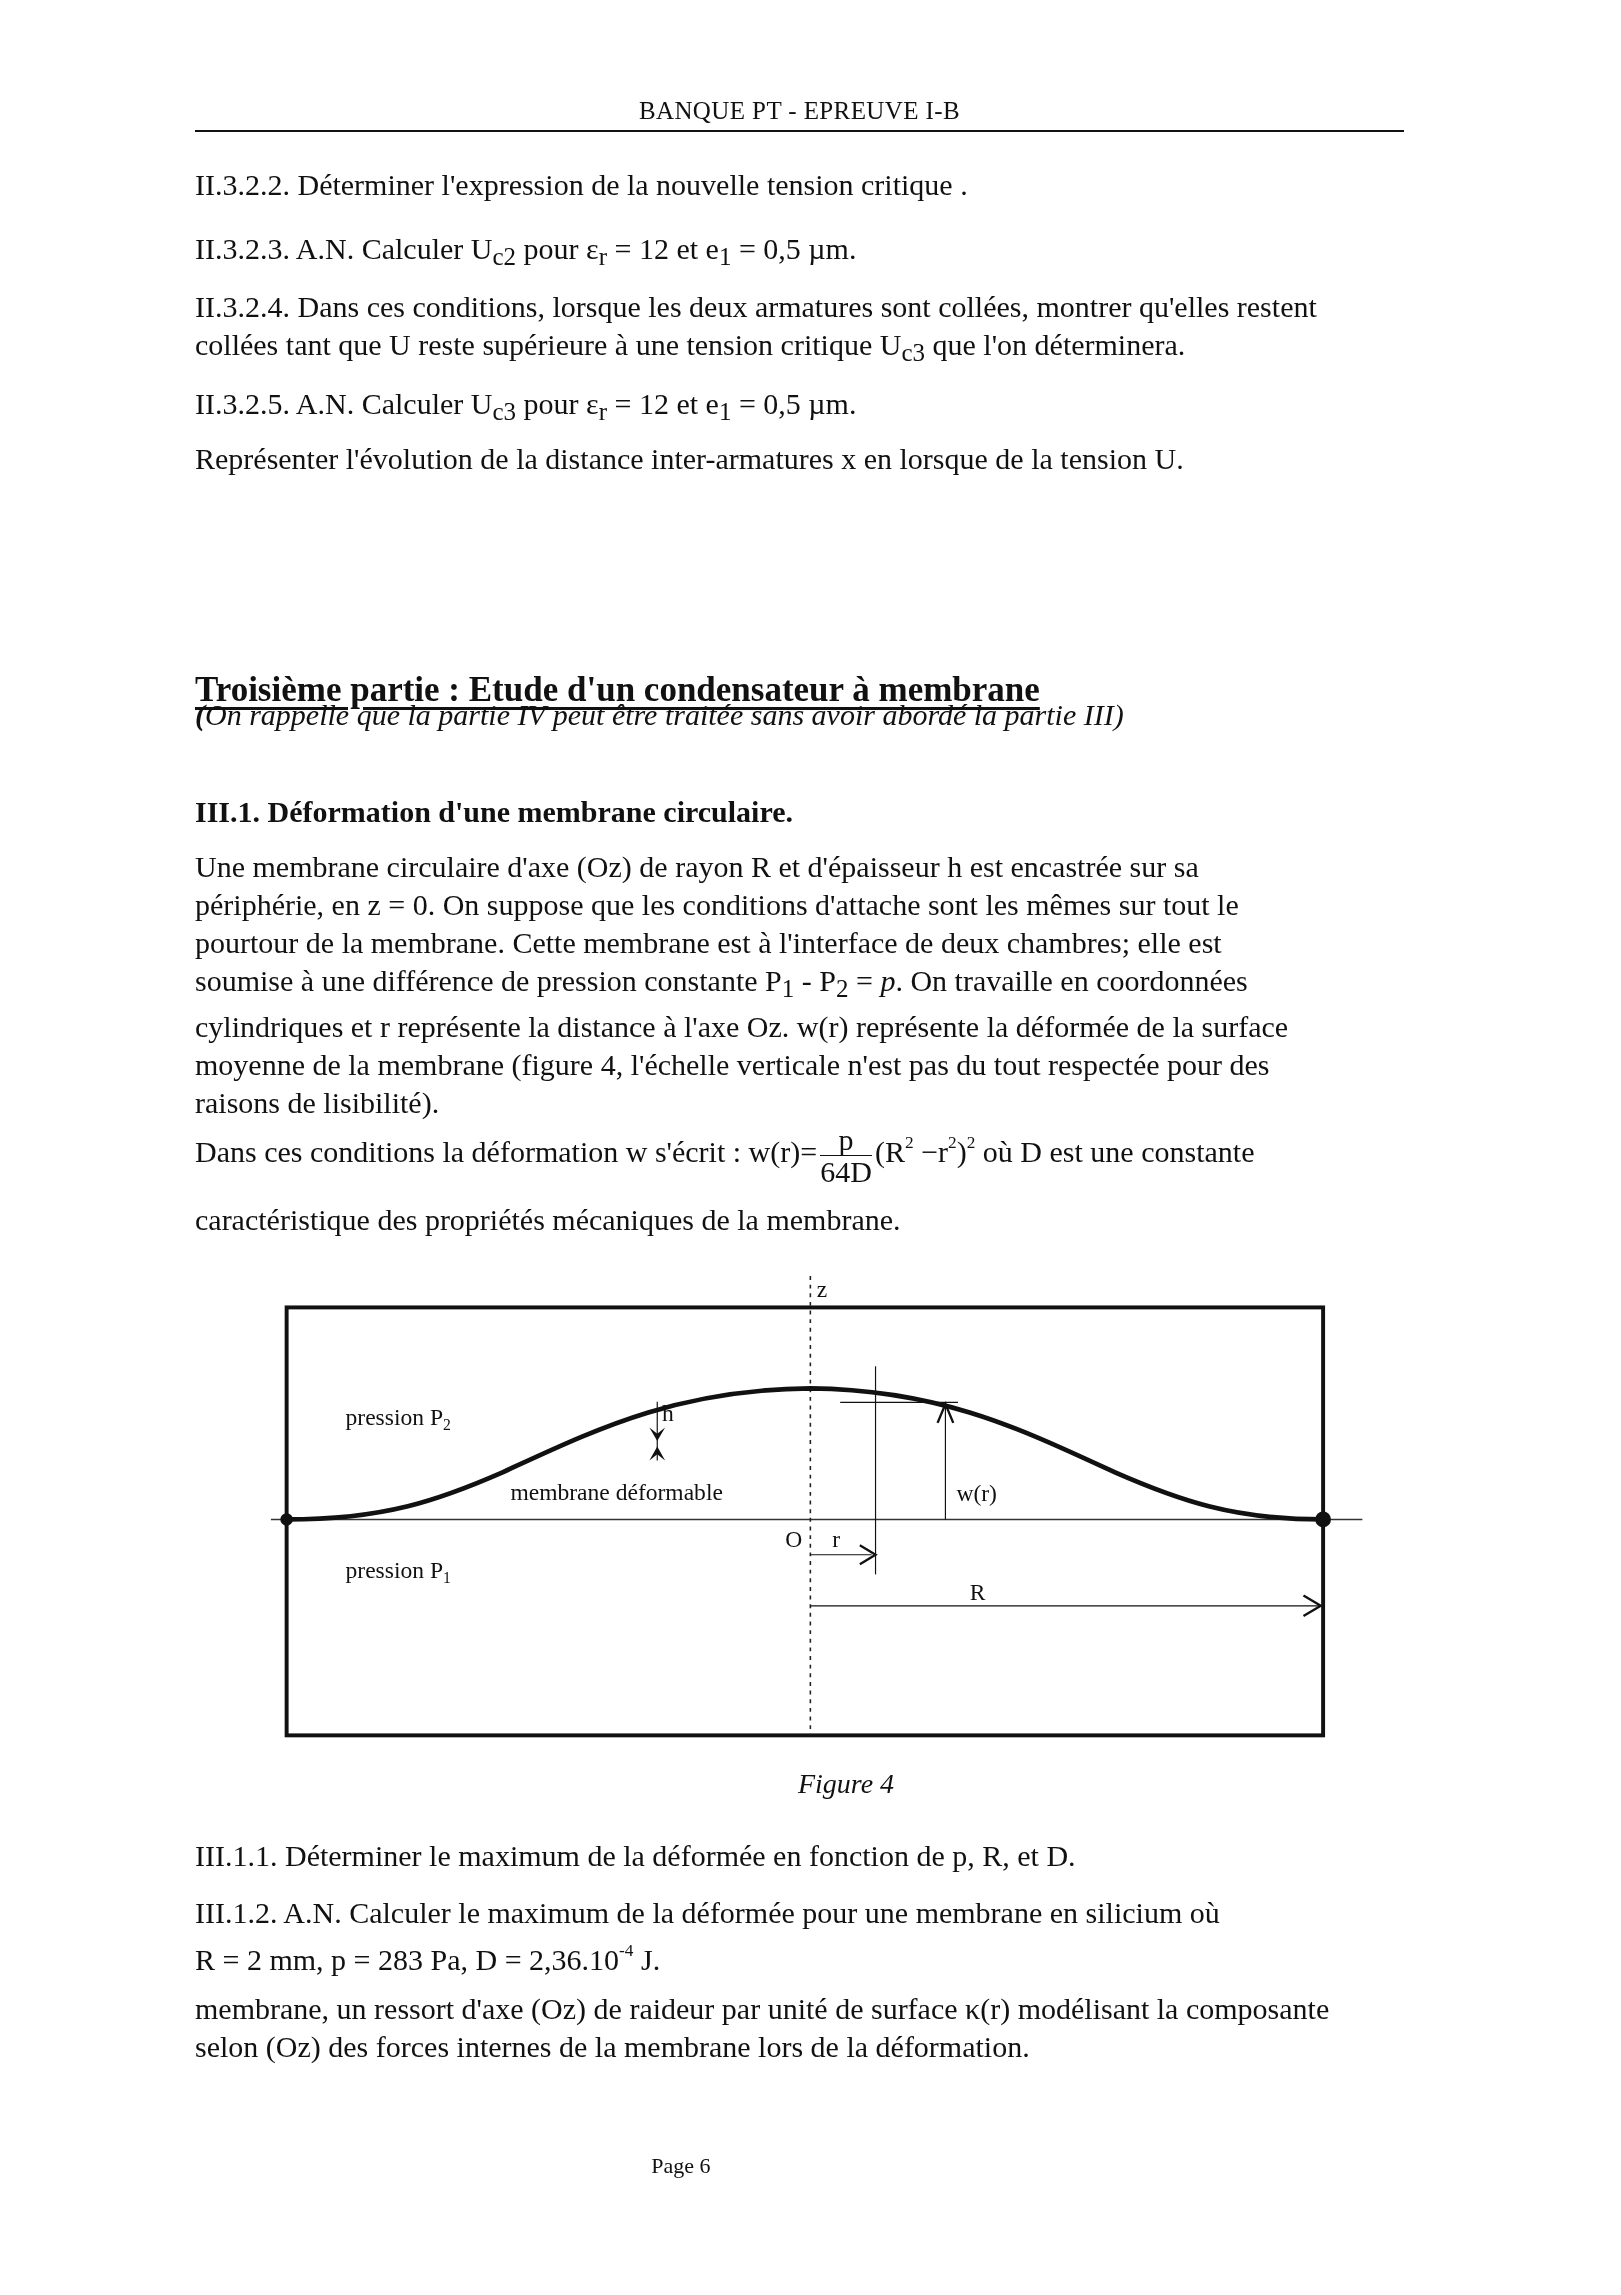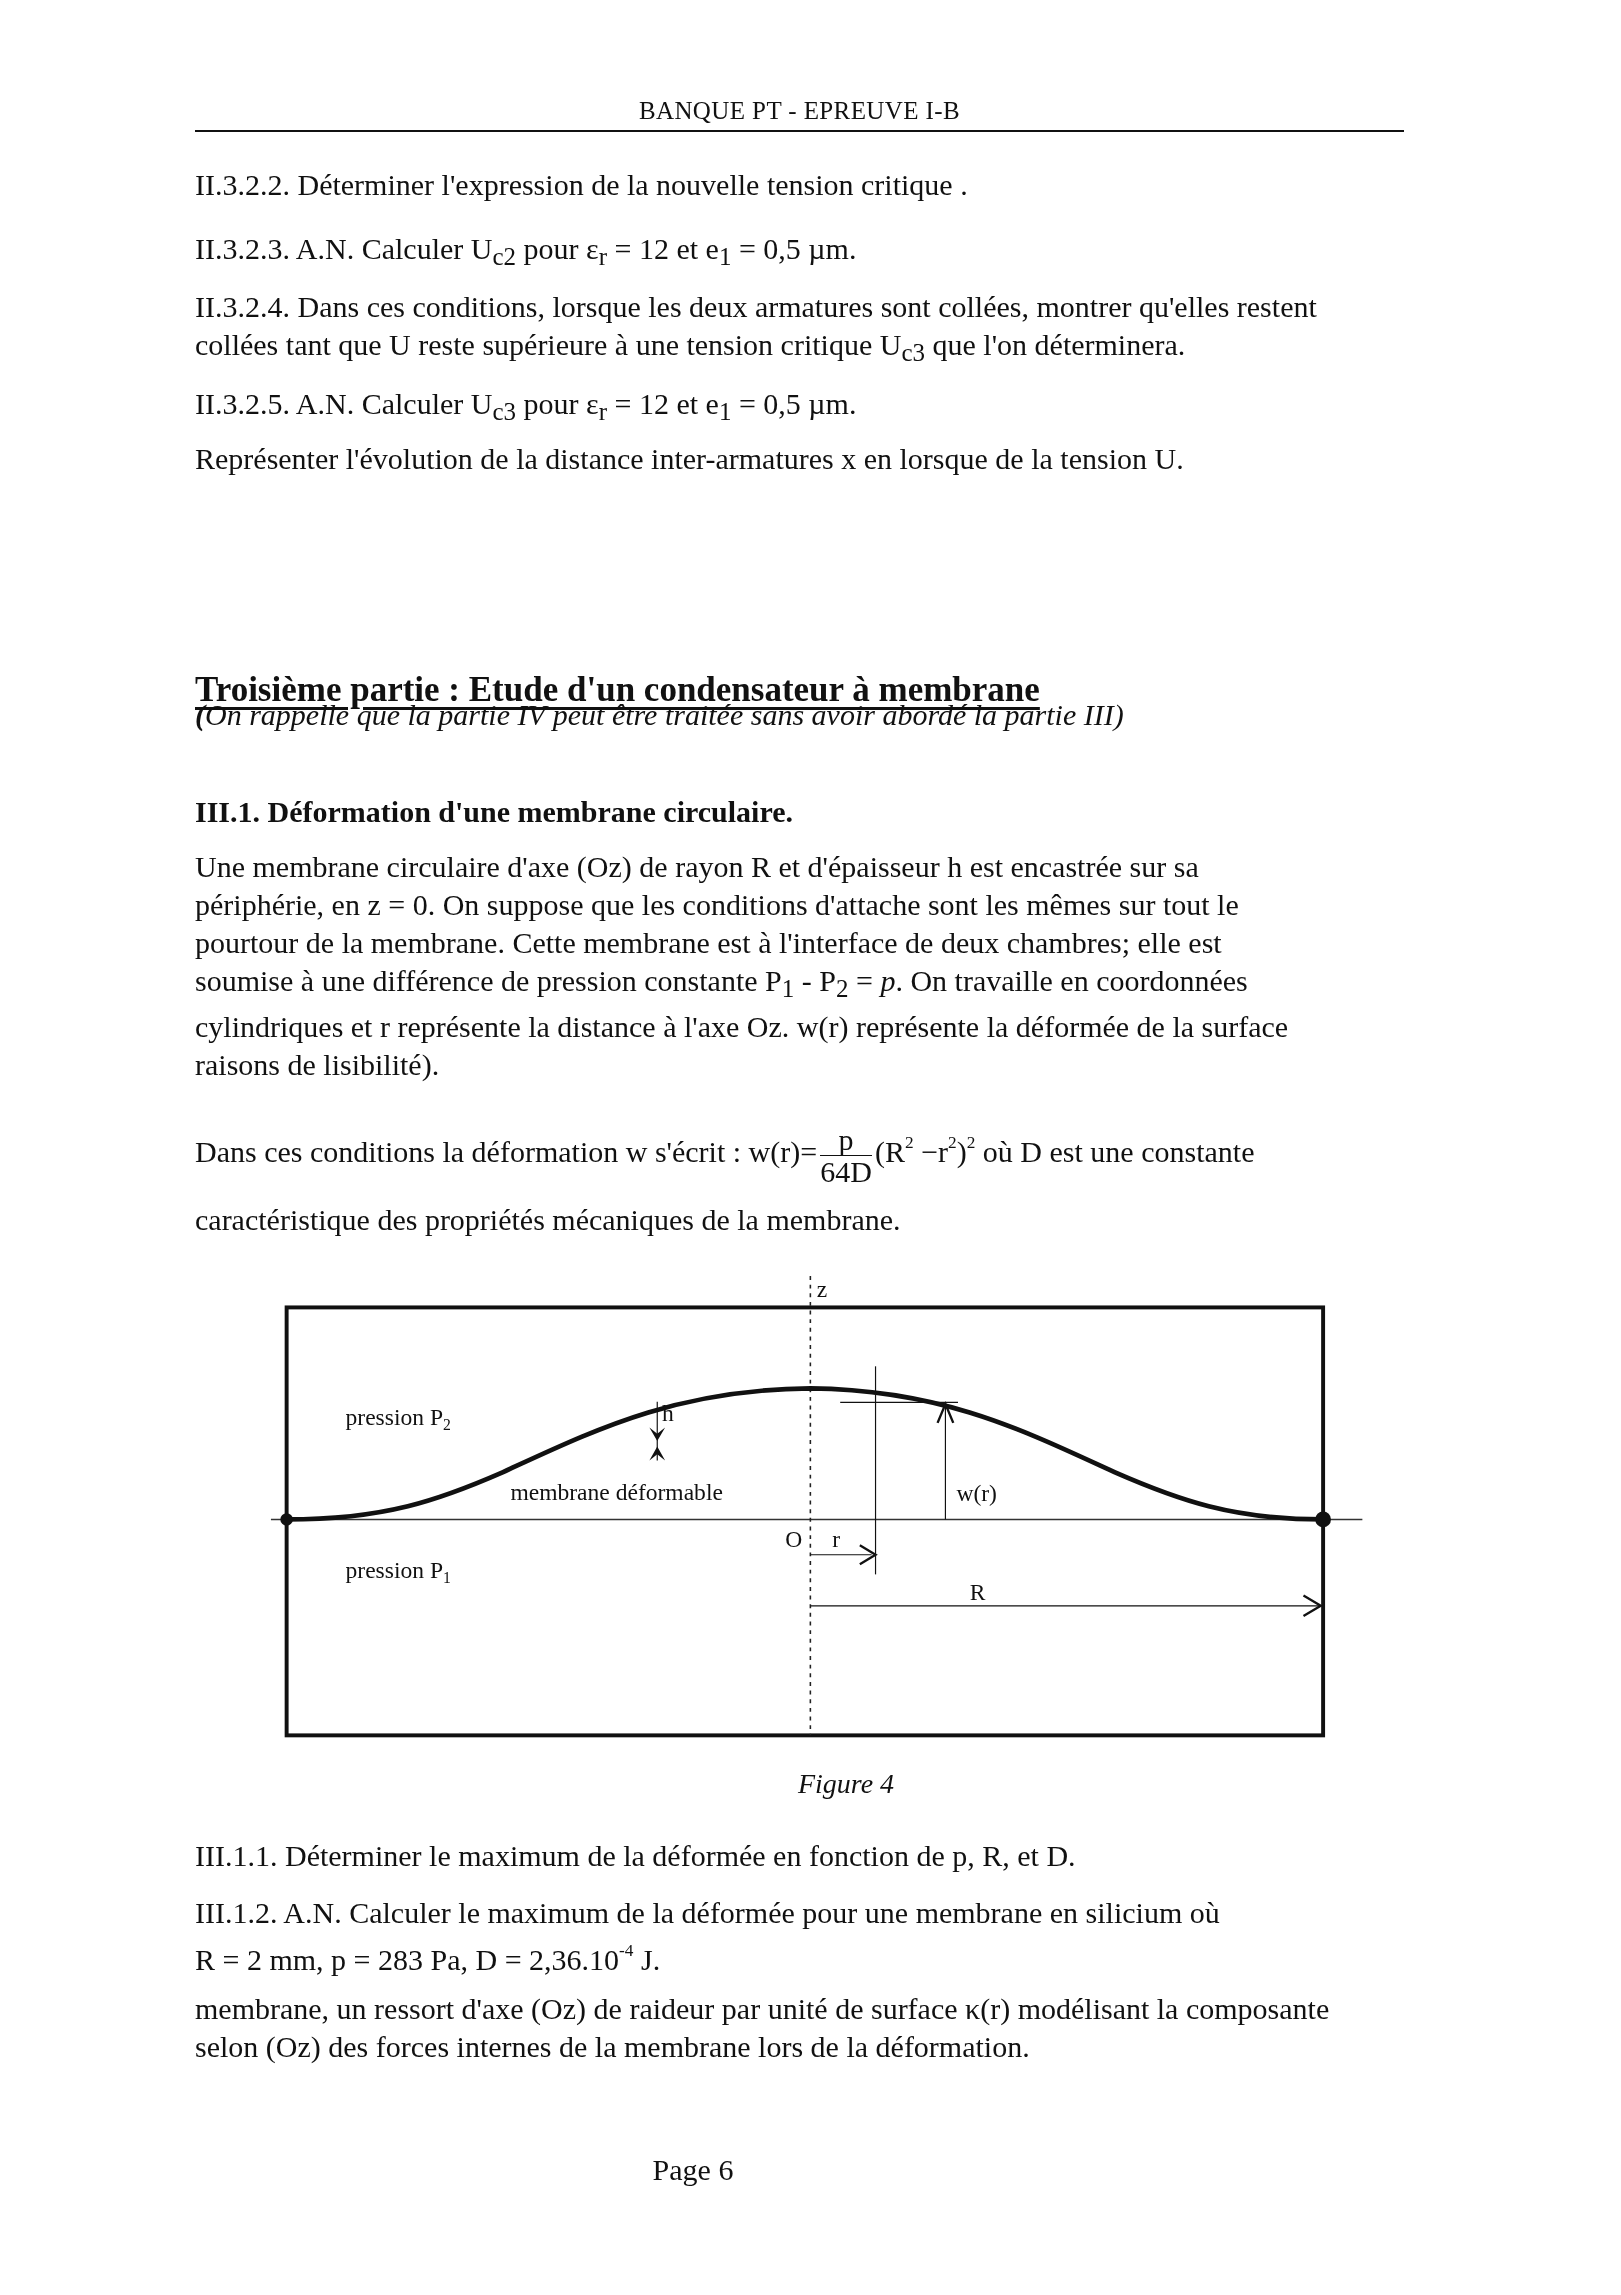--- a/index.html
+++ b/index.html
@@ -12,21 +12,21 @@
   .sub { font-size:25px; vertical-align:-6.3px;text-align:right; }
   .sup { font-size:17.3px; vertical-align:14px; }
   .title { font-weight:bold; font-size:35px; text-decoration:underline; text-decoration-thickness:3.1px; text-underline-offset:6.3px; }
   .italic { font-style:italic; }
   .bold { font-weight:bold; }
   .frac { display:inline-block; vertical-align:middle; text-align:center; margin:0 3.1px; }
   .frac .num { display:block; border-bottom:1.6px solid #111; line-height:31px; padding:0 4.7px; }
   .frac .den { display:block; line-height:31px; }
   .fig { position:absolute; left:267px; top:1272px; width:1115px; height:487px; }
   .caption { position:absolute; left:0; width:1622px; text-align:center; top:1768px; font-size:28px; font-style:italic;padding-left:35px; }
-  .footer { position:absolute; left:12px; width:1362px; text-align:center; top:2153px; font-size:30px; }
+  .footer { position:absolute; left:0; width:1362px; text-align:center; top:2153px; font-size:22px; }
   .figlbl { font-family:"Liberation Serif", serif; font-size:30px; fill:#111; }
 </style>
 </head>
 <body>
 
 <div class="hdr">
   <span>BANQUE PT - EPREUVE I-B</span>
 </div>
 
 <div class="p" style="top:166px;">
@@ -57,20 +57,21 @@
 </div>
 
 <div class="p bold" style="top:793px;">III.1. Déformation d'une membrane circulaire.</div>
 
 <div class="p" style="top:848px;">
   <div>Une membrane circulaire d'axe (Oz) de rayon R et d'épaisseur h est encastrée sur sa</div>
   <div>périphérie, en z = 0. On suppose que les conditions d'attache sont les mêmes sur tout le</div>
   <div>pourtour de la membrane.  Cette membrane est à l'interface de deux chambres; elle est</div>
   <div><span>soumise à une différence de pression constante P</span><span class="sub">1</span><span> - P</span><span class="sub">2</span><span> = </span><span class="italic">p</span><span>.  On travaille en coordonnées</span></div>
   <div>cylindriques et r représente la distance à l'axe Oz. w(r) représente la déformée de la surface</div>
+  <div>moyenne de la membrane (figure 4, l'échelle verticale n'est pas du tout respectée pour des</div>
   <div>raisons de lisibilité).</div>
 </div>
 
 <div class="p" style="top:1124px; line-height:31px;">
   <span>Dans ces conditions la déformation w s'écrit : </span><span>w(r)=</span><span class="frac"><span class="num">p</span><span class="den">64D</span></span><span>(R</span><span class="sup">2</span><span> −r</span><span class="sup">2</span><span>)</span><span class="sup">2</span><span> où D est une constante</span>
 </div>
 <div class="p" style="top:1201px;">caractéristique des propriétés mécaniques de la membrane.</div>
 
 <svg class="fig" viewBox="0 0 1420 620">
 

